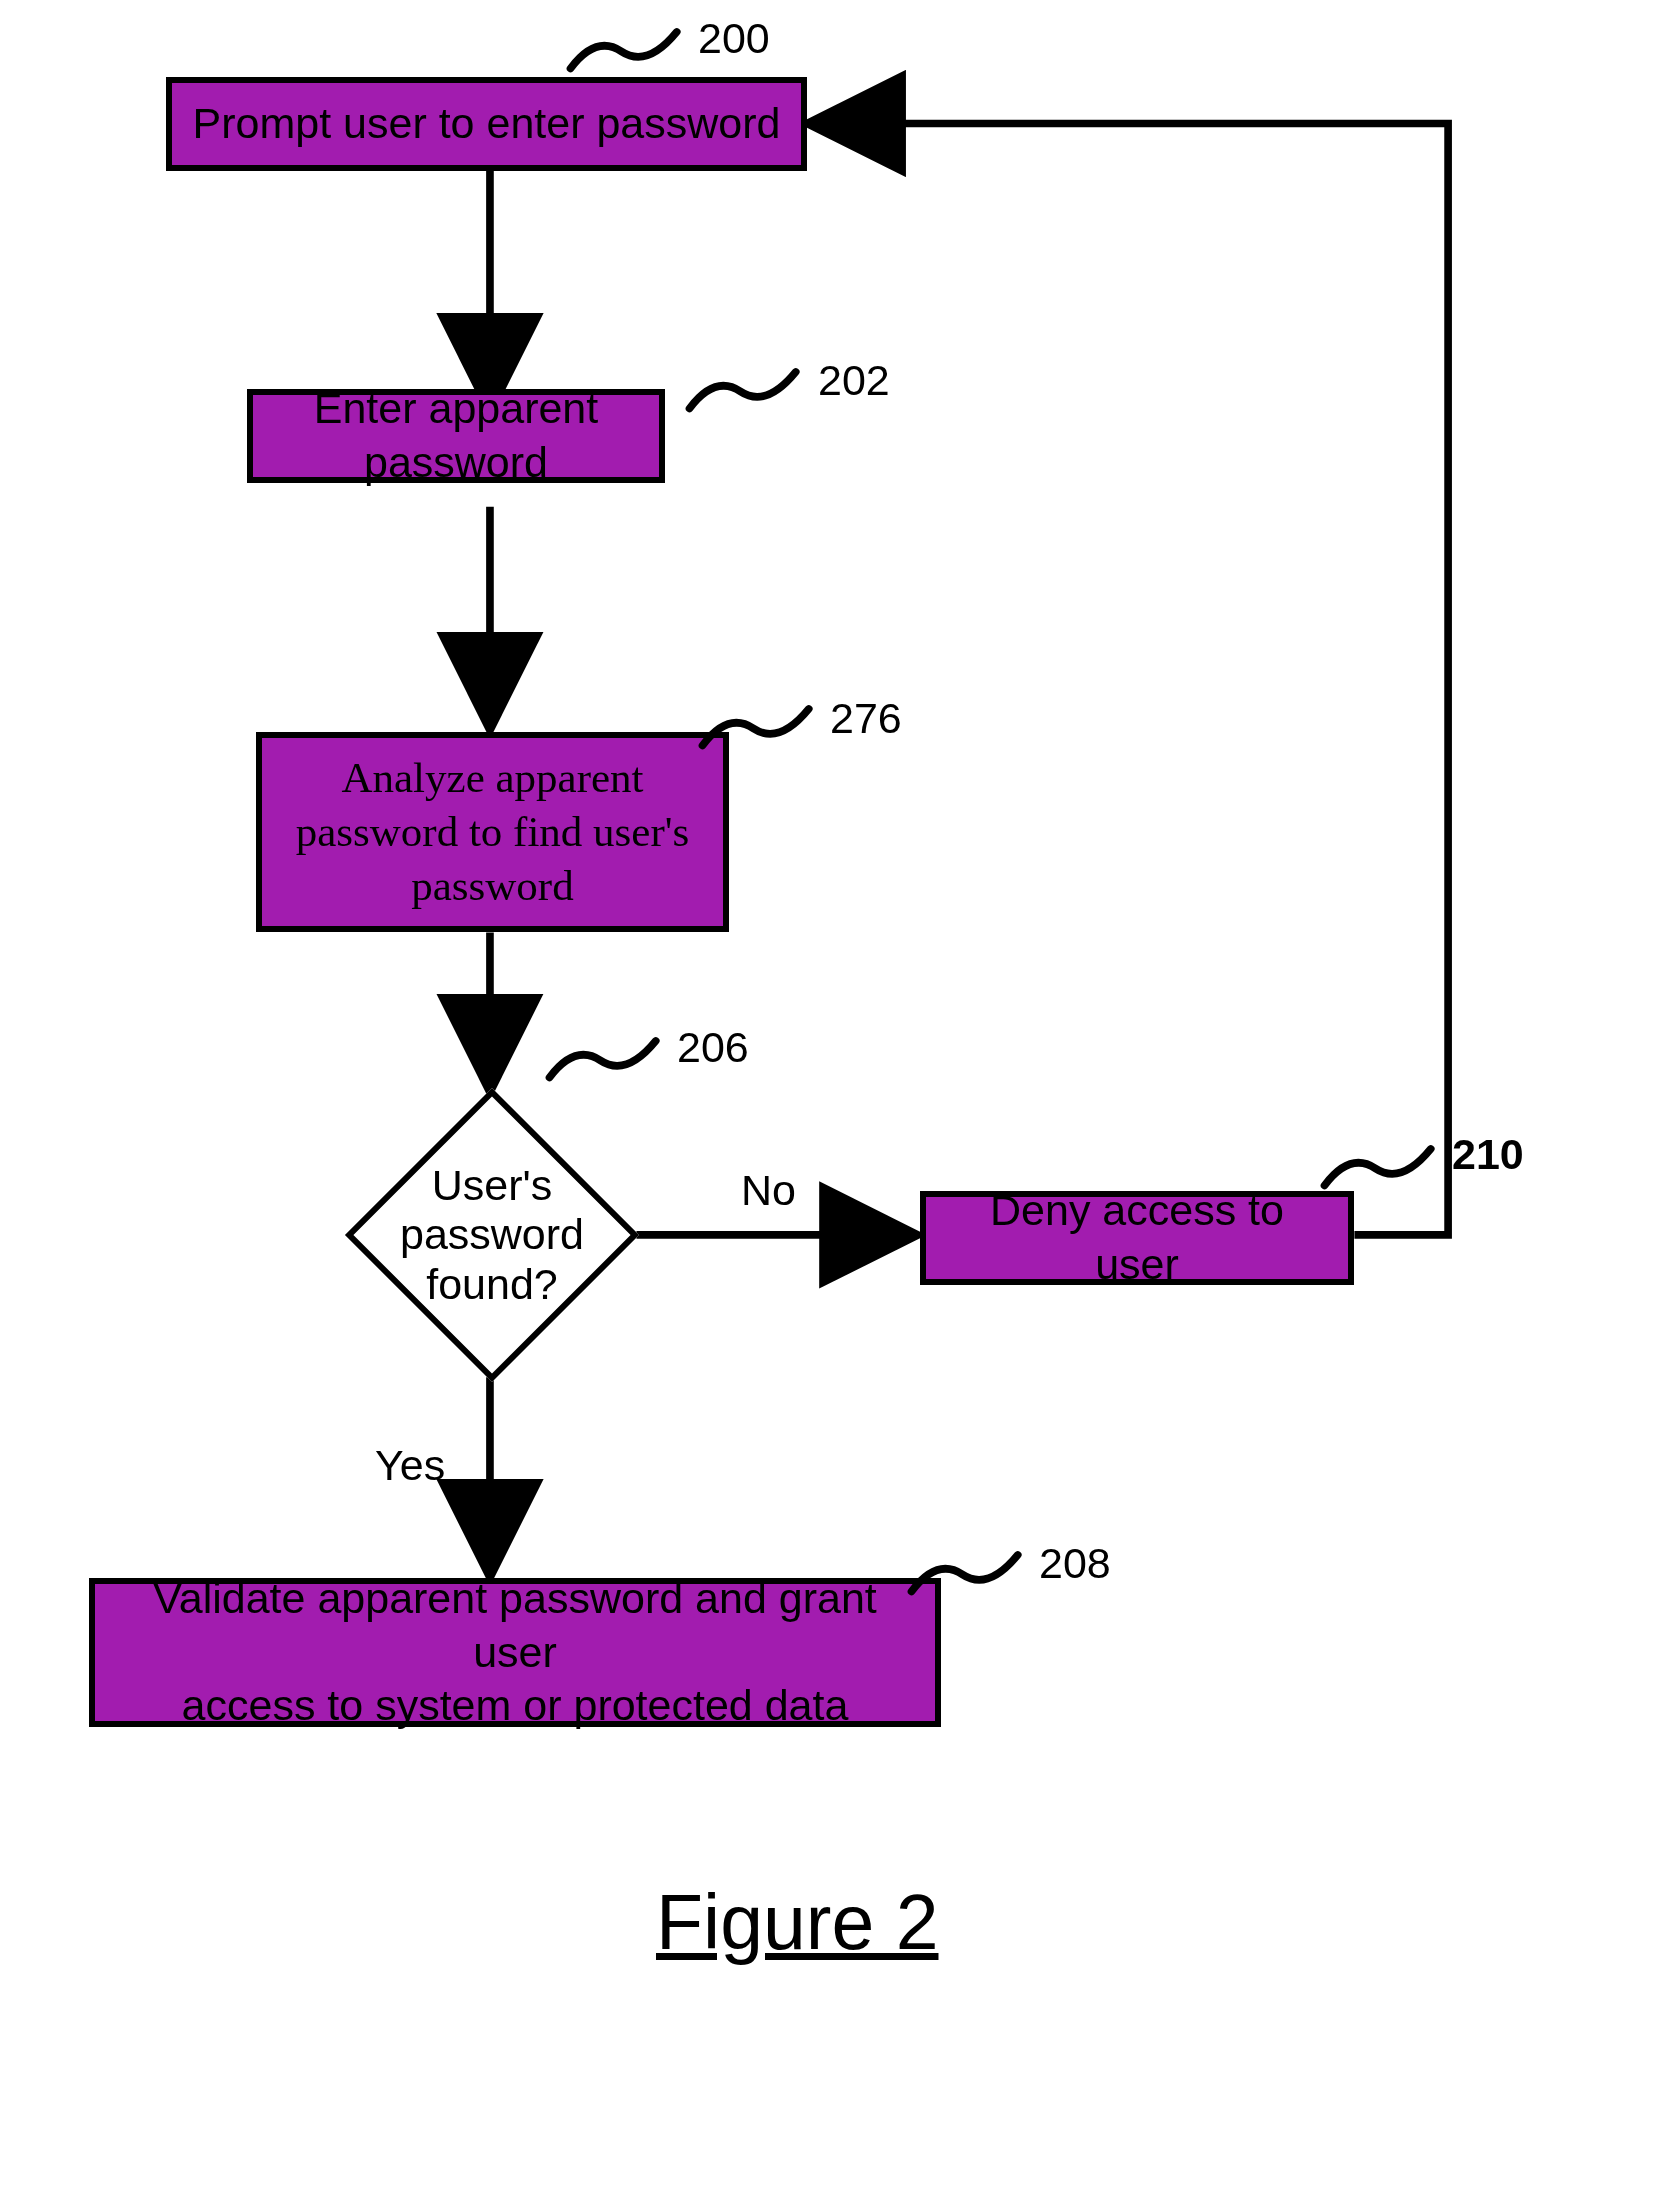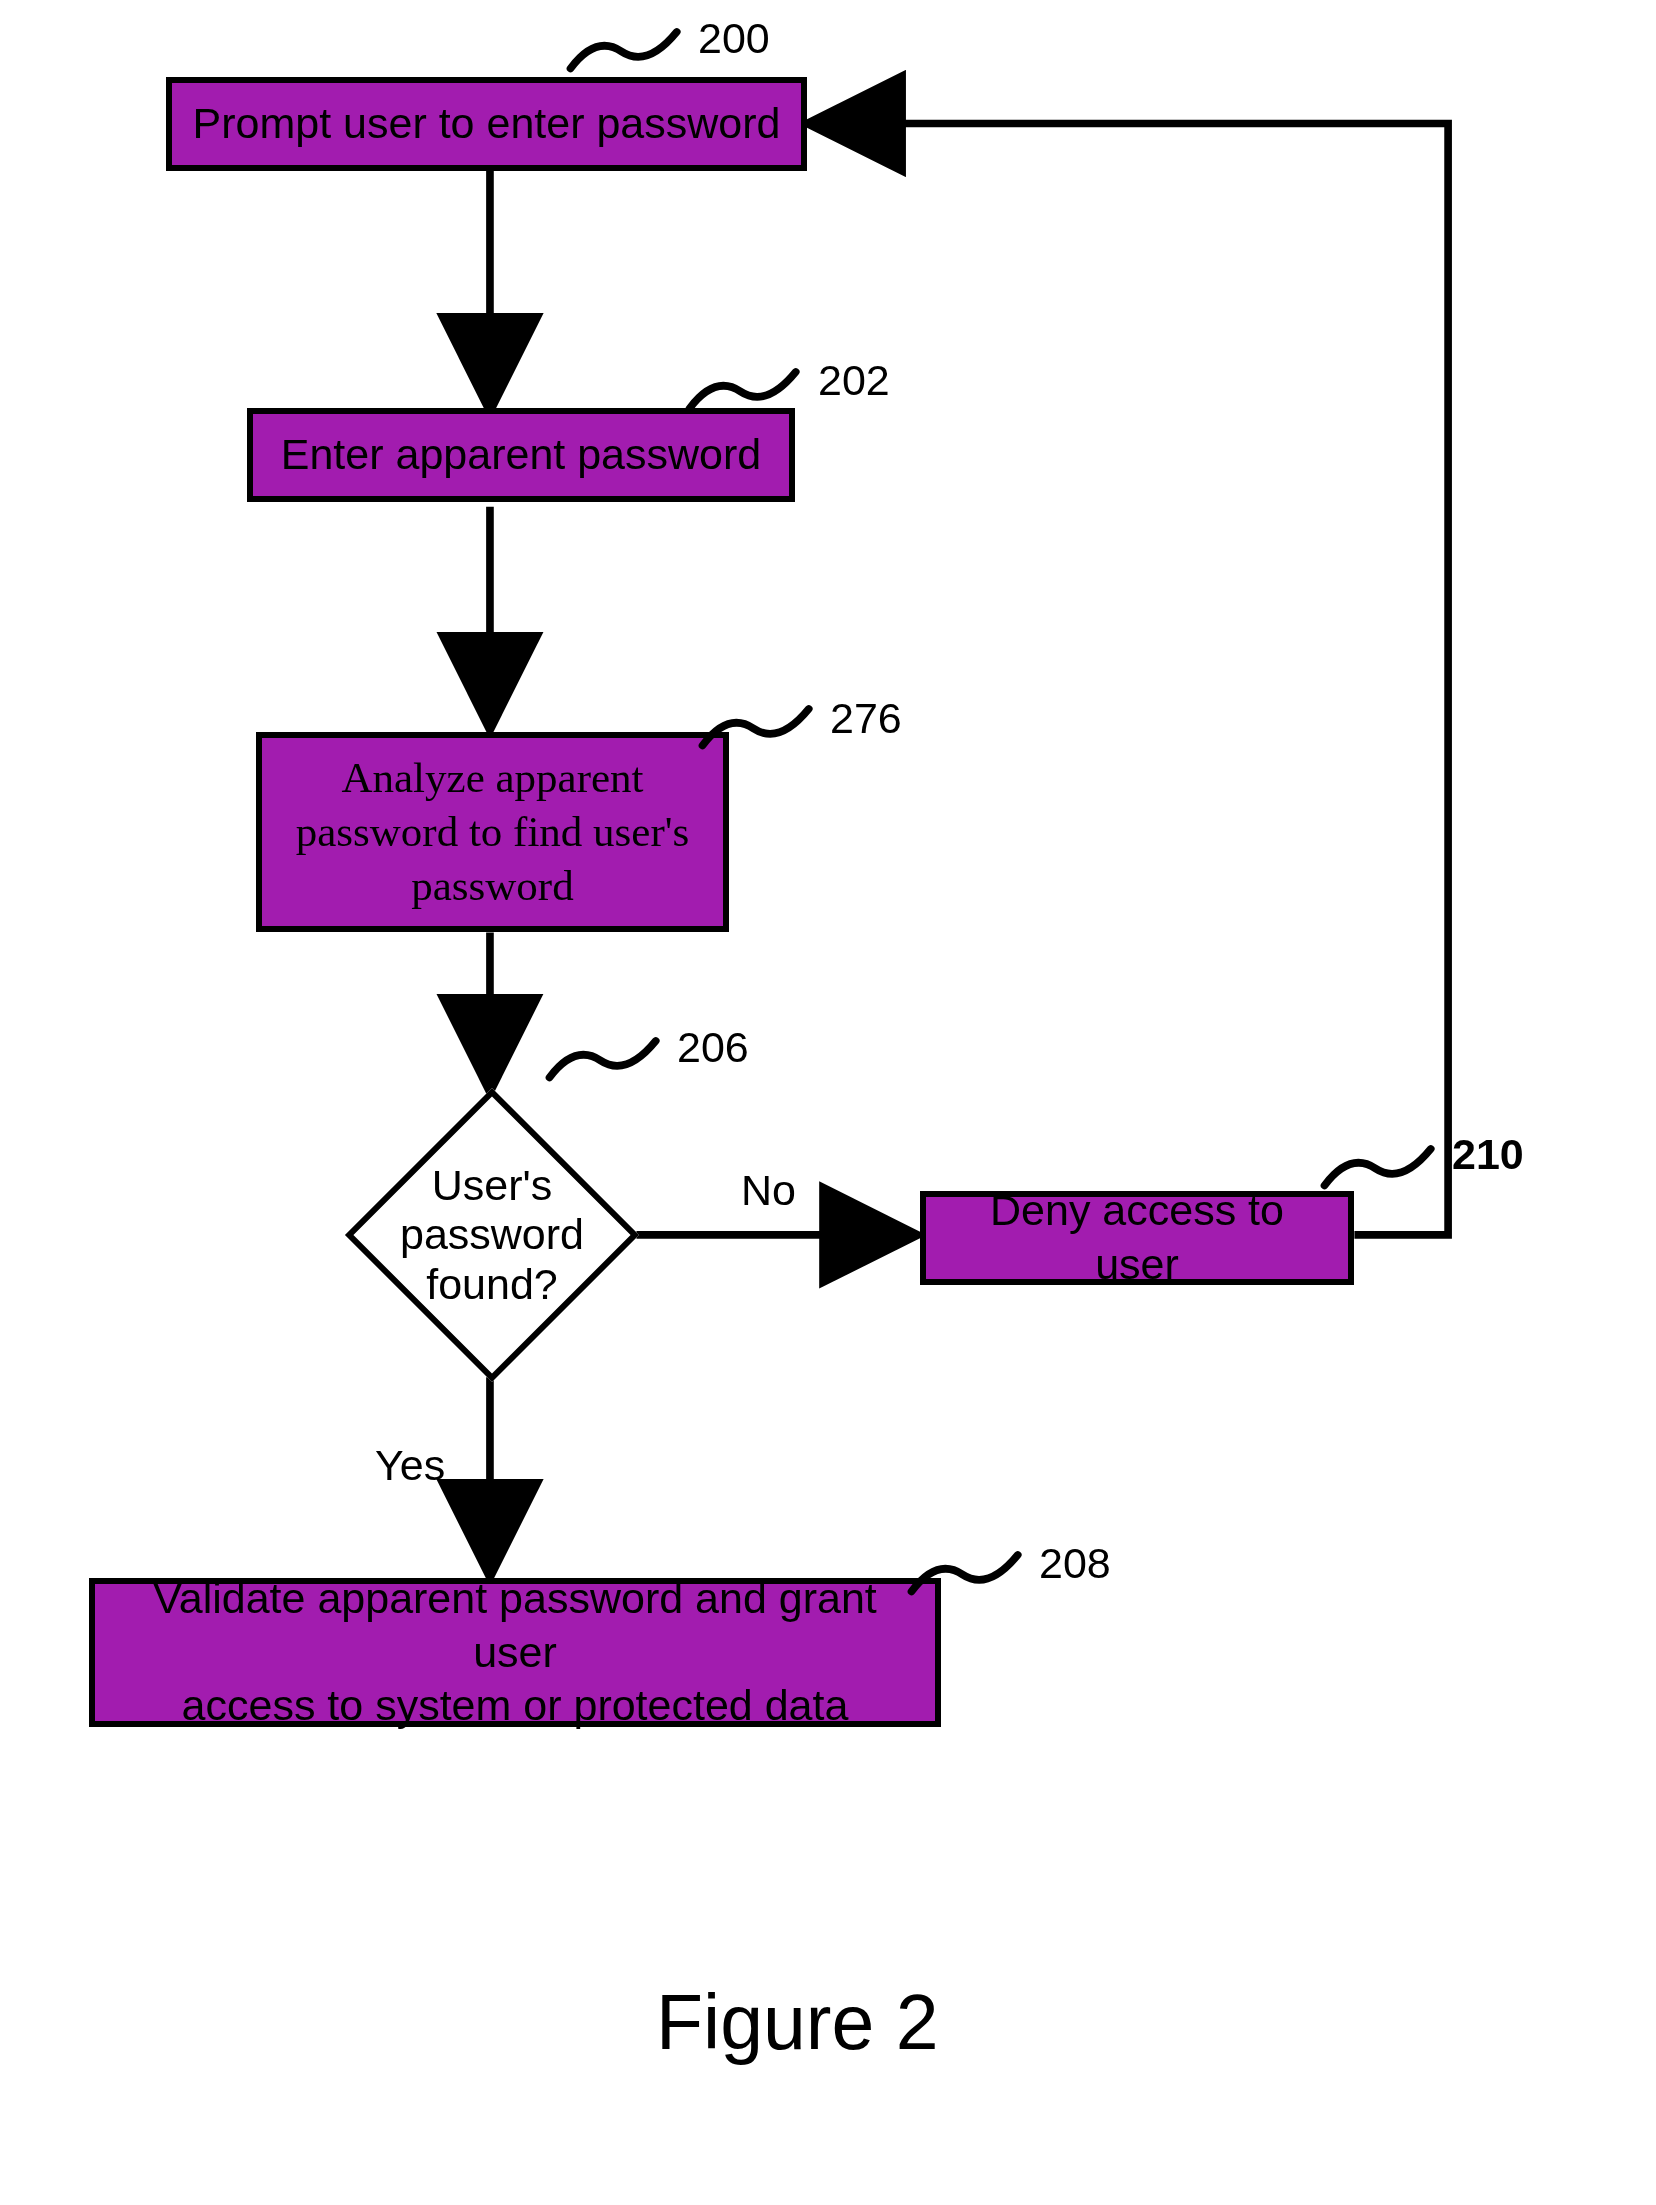--- a/index.html
+++ b/index.html
@@ -94,21 +94,21 @@
   <div class="box" style="left:166px; top:77px; width:641px; height:94px;">
     <span>Prompt user to enter password</span>
   </div>
   <div class="flag" style="left:562px; top:12.8px;">
     <svg viewBox="0 0 140 70">
         <path d="M10,65 Q40,25 70,45 Q100,65 135,22" stroke="#000" stroke-width="9" fill="none" stroke-linecap="round"></path>
       </svg>
   </div>
   <div class="label" style="left:698px; top:17px;">200</div>
 
-  <div class="box" style="left:247px; top:408px; width:548px; height:94px;">
+  <div class="box" style="left:247px; top:389px; width:418px; height:94px;">
     <span>Enter apparent password</span>
   </div>
   <div class="flag" style="left:681px; top:353px;">
     <svg viewBox="0 0 140 70">
         <path d="M10,65 Q40,25 70,45 Q100,65 135,22" stroke="#000" stroke-width="9" fill="none" stroke-linecap="round"></path>
       </svg>
   </div>
   <div class="label" style="left:818px; top:359px;">202</div>
 
   <div class="box" style="left:256px; top:732px; width:473px; height:200px; white-space:pre-line;font-family:Liberation Serif, serif;">
@@ -153,16 +153,16 @@
     <span>Validate apparent password and grant user
 access to system or protected data</span>
   </div>
   <div class="flag" style="left:903px; top:1536px;">
     <svg viewBox="0 0 140 70">
         <path d="M10,65 Q40,25 70,45 Q100,65 135,22" stroke="#000" stroke-width="9" fill="none" stroke-linecap="round"></path>
       </svg>
   </div>
   <div class="label" style="left:1039px; top:1542px;">208</div>
 
-  <div class="figtitle" style="left:656px; top:1984px;">Figure 2</div>
+  <div class="figtitle" style="left:656px; top:1884px;text-decoration:underline;">Figure 2</div>
 
 </div>
 
 
 </body></html>

